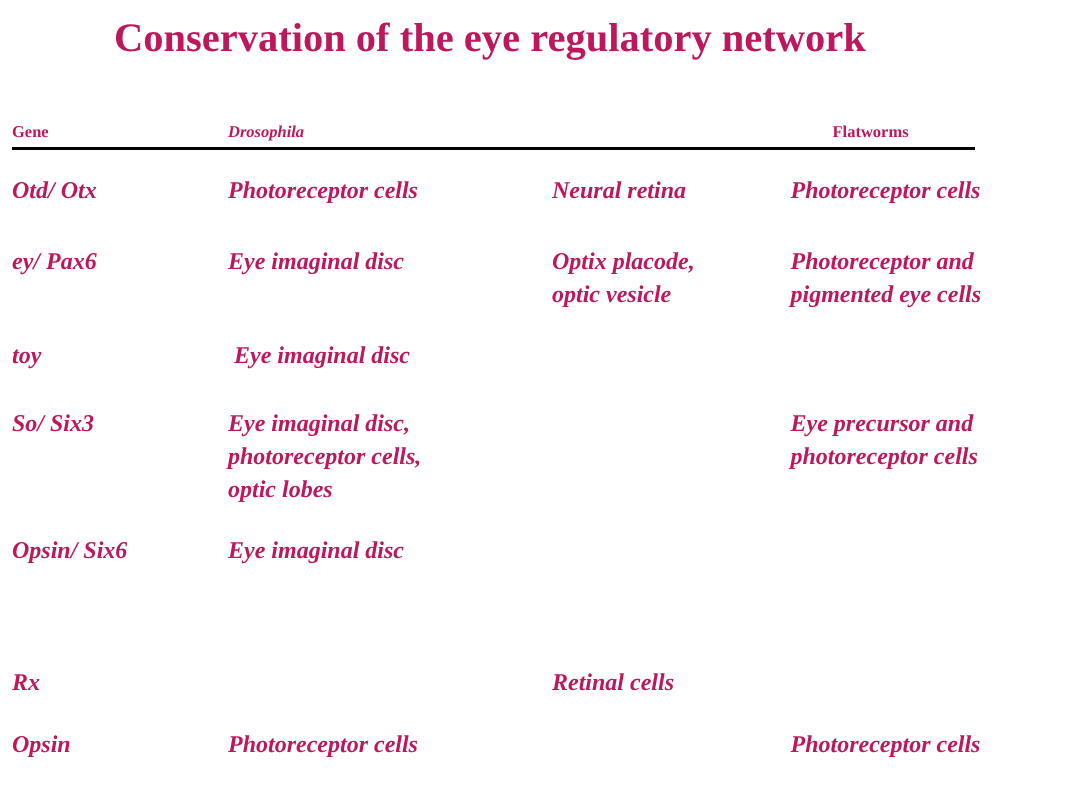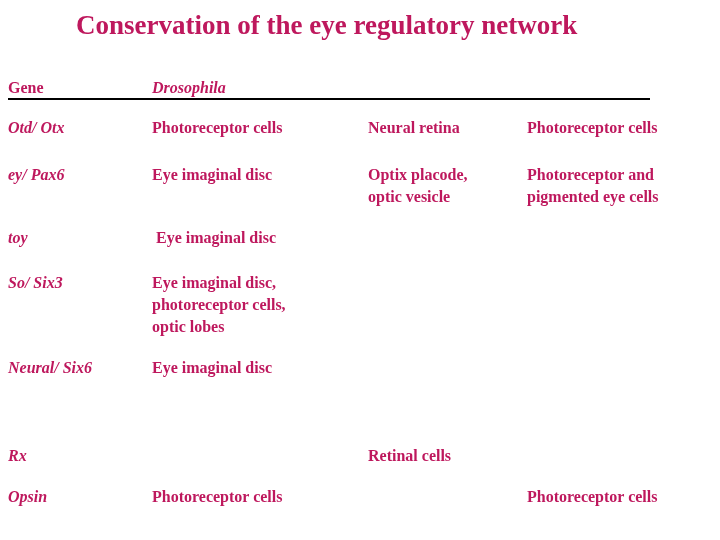--- a/index.html
+++ b/index.html
@@ -20,39 +20,40 @@
     position: absolute;
     left: 76px;
     top: 10px;
     font-size: 27px;
     font-weight: bold;
     white-space: nowrap;
   }
   .hdr {
     position: absolute;
     top: 77px;
-    font-size: 16px;
+    font-size: 11px;
     font-weight: bold;
     line-height: 22px;
     white-space: nowrap;
   }
   .hdr-rule {
     position: absolute;
     left: 8px;
     top: 98px;
     width: 642px;
     height: 2px;
     background: #000000;
   }
   .cell {
     position: absolute;
     font-size: 16px;
     font-weight: bold;
     line-height: 22px;
     white-space: pre-wrap;
+    font-style: italic;
   }
   .italic { font-style: italic; font-family: Liberation Serif, serif; }
   
   .c0 { left: 8px; }
   .c1 { left: 152px; }
   .c2 { left: 368px; }
   .c3 { left: 527px; }
   .hc2 { left: 366px; }
   .hc3 { left: 555px; }
   
@@ -66,20 +67,21 @@
 </style>
 </head>
 <body>
 
 <div class="slide">
 
   <div class="title">Conservation of the eye regulatory network</div>
 
   <div class="hdr c0">Gene</div>
   <div class="hdr c1 italic">Drosophila</div>
+  <div class="hdr hc3">Flatworms</div>
   <div class="hdr-rule"></div>
 
   <div class="cell r0 c0 italic">Otd/ Otx</div>
   <div class="cell r0 c1">Photoreceptor cells</div>
   <div class="cell r0 c2">Neural retina</div>
   <div class="cell r0 c3">Photoreceptor cells</div>
 
   <div class="cell r1 c0 italic">ey/ Pax6</div>
   <div class="cell r1 c1">Eye imaginal disc</div>
   <div class="cell r1 c2">Optix placode,
@@ -90,22 +92,24 @@
   <div class="cell r2 c0 italic">toy</div>
   <div class="cell r2 c1"> Eye imaginal disc</div>
   <div class="cell r2 c2"></div>
   <div class="cell r2 c3"></div>
 
   <div class="cell r3 c0 italic">So/ Six3</div>
   <div class="cell r3 c1">Eye imaginal disc,
 photoreceptor cells,
 optic lobes</div>
   <div class="cell r3 c2"></div>
+  <div class="cell r3 c3">Eye precursor and
+photoreceptor cells</div>
 
-  <div class="cell r4 c0 italic">Neural/ Six6</div>
+  <div class="cell r4 c0 italic">Opsin/ Six6</div>
   <div class="cell r4 c1">Eye imaginal disc</div>
   <div class="cell r4 c3"></div>
 
   <div class="cell r5 c0 italic">Rx</div>
   <div class="cell r5 c1"></div>
   <div class="cell r5 c2">Retinal cells</div>
   <div class="cell r5 c3"></div>
 
   <div class="cell r6 c0 italic">Opsin</div>
   <div class="cell r6 c1">Photoreceptor cells</div>

